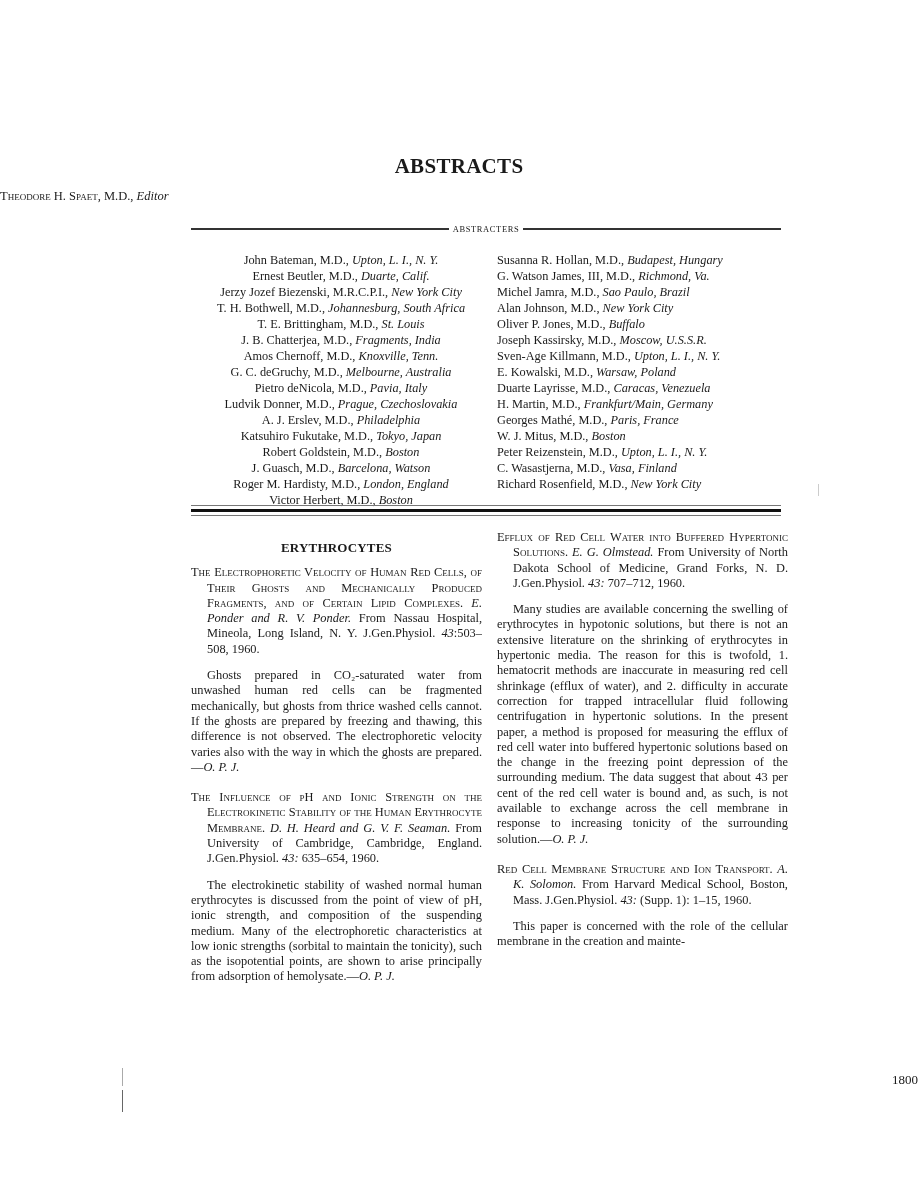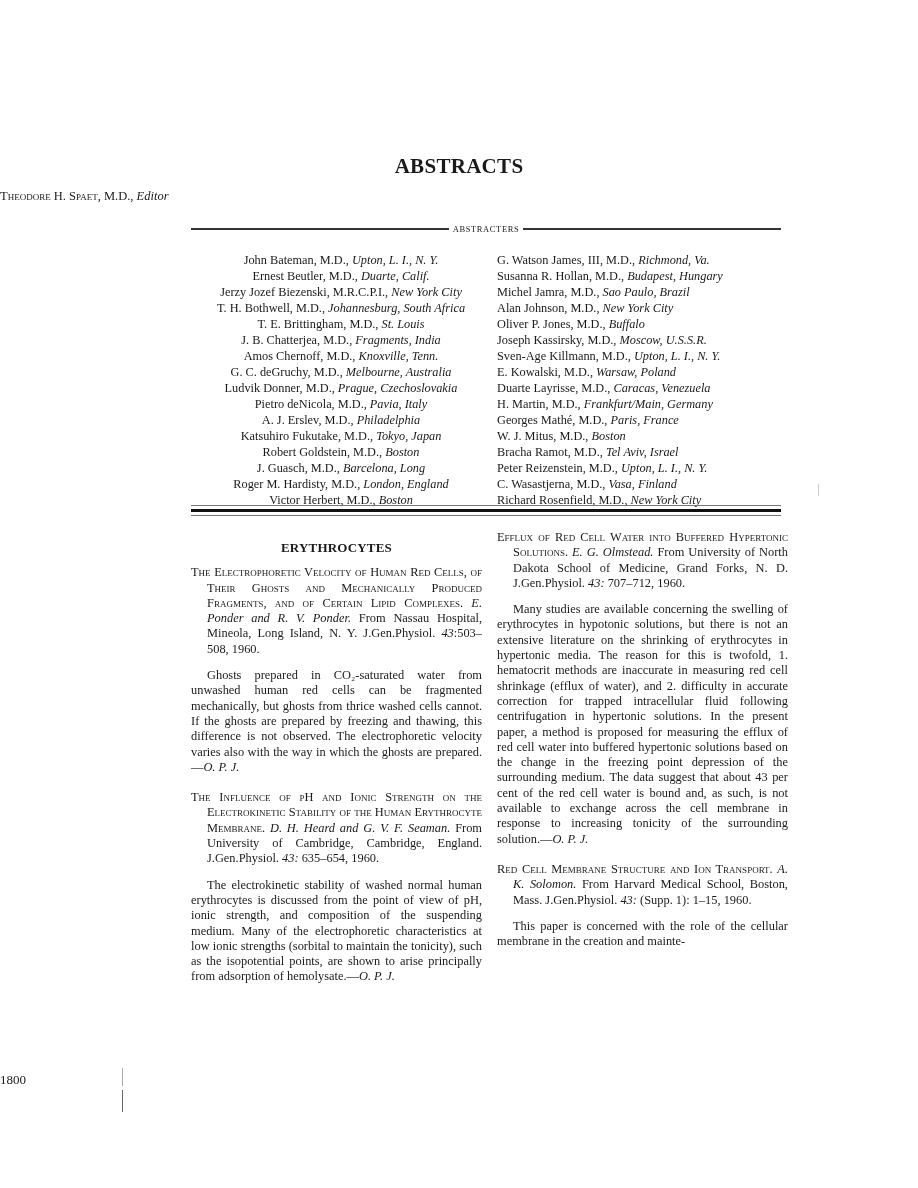--- a/index.html
+++ b/index.html
@@ -24,21 +24,21 @@
   .sep.c { top:515px; height:1px; background:#777; }
   .col { position:absolute; top:530px; width:291px; font-size:12.4px; line-height:15.3px; text-align:justify; }
   .col.left { left:191px; }
   .col.right { left:497px; }
   .section-head { text-align:center; font-weight:bold; font-size:13px; margin-top:10px; margin-bottom:10px; letter-spacing:0.2px; }
   .cite { padding-left:16px; text-indent:-16px; margin:0 0 11px 0; }
   .cite .t { font-variant:small-caps; }
   .cite i { font-style:italic; }
   .body-p { text-indent:16px; margin:0 0 15px 0; }
   .body-p i { font-style:italic; }
-  .pageno { position:absolute; left:0; width:918px; top:1072px; text-align:left; font-size:13px; }
+  .pageno { position:absolute; left:0; width:918px; top:1072px; text-align:right; font-size:13px; }
   .margin-mark { position:absolute; left:122px; width:1px; background:#666; }
   .margin-mark.m1 { top:1068px; height:18px; background:#aaa; }
   .margin-mark.m2 { top:1090px; height:22px; }
   .edge-mark { position:absolute; left:818px; top:484px; width:1px; height:12px; background:#ccc; }
 </style>
 </head>
 <body>
 
 <div class="page">
 
@@ -56,44 +56,43 @@
 
   <div class="abstracters left">
     <div class="abstracter"><span>John Bateman, M.D., </span><i>Upton, L. I., N. Y.</i></div>
     <div class="abstracter"><span>Ernest Beutler, M.D., </span><i>Duarte, Calif.</i></div>
     <div class="abstracter"><span>Jerzy Jozef Biezenski, M.R.C.P.I., </span><i>New York City</i></div>
     <div class="abstracter"><span>T. H. Bothwell, M.D., </span><i>Johannesburg, South Africa</i></div>
     <div class="abstracter"><span>T. E. Brittingham, M.D., </span><i>St. Louis</i></div>
     <div class="abstracter"><span>J. B. Chatterjea, M.D., </span><i>Fragments, India</i></div>
     <div class="abstracter"><span>Amos Chernoff, M.D., </span><i>Knoxville, Tenn.</i></div>
     <div class="abstracter"><span>G. C. deGruchy, M.D., </span><i>Melbourne, Australia</i></div>
+    <div class="abstracter"><span>Pietro deNicola, M.D., </span><i>Pavia, Italy</i></div>
     <div class="abstracter"><span>Ludvik Donner, M.D., </span><i>Prague, Czechoslovakia</i></div>
-    <div class="abstracter"><span>Pietro deNicola, M.D., </span><i>Pavia, Italy</i></div>
     <div class="abstracter"><span>A. J. Erslev, M.D., </span><i>Philadelphia</i></div>
     <div class="abstracter"><span>Katsuhiro Fukutake, M.D., </span><i>Tokyo, Japan</i></div>
     <div class="abstracter"><span>Robert Goldstein, M.D., </span><i>Boston</i></div>
-    <div class="abstracter"><span>J. Guasch, M.D., </span><i>Barcelona, Long</i></div>
+    <div class="abstracter"><span>J. Guasch, M.D., </span><i>Barcelona, Watson</i></div>
     <div class="abstracter"><span>Roger M. Hardisty, M.D., </span><i>London, England</i></div>
     <div class="abstracter"><span>Victor Herbert, M.D., </span><i>Boston</i></div>
   </div>
 
   <div class="abstracters right">
+    <div class="abstracter"><span>Susanna R. Hollan, M.D., </span><i>Budapest, Hungary</i></div>
     <div class="abstracter"><span>G. Watson James, III, M.D., </span><i>Richmond, Va.</i></div>
-    <div class="abstracter"><span>Susanna R. Hollan, M.D., </span><i>Budapest, Hungary</i></div>
     <div class="abstracter"><span>Michel Jamra, M.D., </span><i>Sao Paulo, Brazil</i></div>
     <div class="abstracter"><span>Alan Johnson, M.D., </span><i>New York City</i></div>
     <div class="abstracter"><span>Oliver P. Jones, M.D., </span><i>Buffalo</i></div>
     <div class="abstracter"><span>Joseph Kassirsky, M.D., </span><i>Moscow, U.S.S.R.</i></div>
     <div class="abstracter"><span>Sven-Age Killmann, M.D., </span><i>Upton, L. I., N. Y.</i></div>
     <div class="abstracter"><span>E. Kowalski, M.D., </span><i>Warsaw, Poland</i></div>
     <div class="abstracter"><span>Duarte Layrisse, M.D., </span><i>Caracas, Venezuela</i></div>
     <div class="abstracter"><span>H. Martin, M.D., </span><i>Frankfurt/Main, Germany</i></div>
     <div class="abstracter"><span>Georges Mathé, M.D., </span><i>Paris, France</i></div>
     <div class="abstracter"><span>W. J. Mitus, M.D., </span><i>Boston</i></div>
-    <div class="abstracter"><span>Bracha Ramot, M.D., </span><i>Tel Aviv, Israel</i></div>
     <div class="abstracter"><span>Peter Reizenstein, M.D., </span><i>Upton, L. I., N. Y.</i></div>
     <div class="abstracter"><span>C. Wasastjerna, M.D., </span><i>Vasa, Finland</i></div>
     <div class="abstracter"><span>Richard Rosenfield, M.D., </span><i>New York City</i></div>
   </div>
 
   <div class="edge-mark"></div>
 
   <div class="sep a"></div>
   <div class="sep b"></div>
   <div class="sep c"></div>

